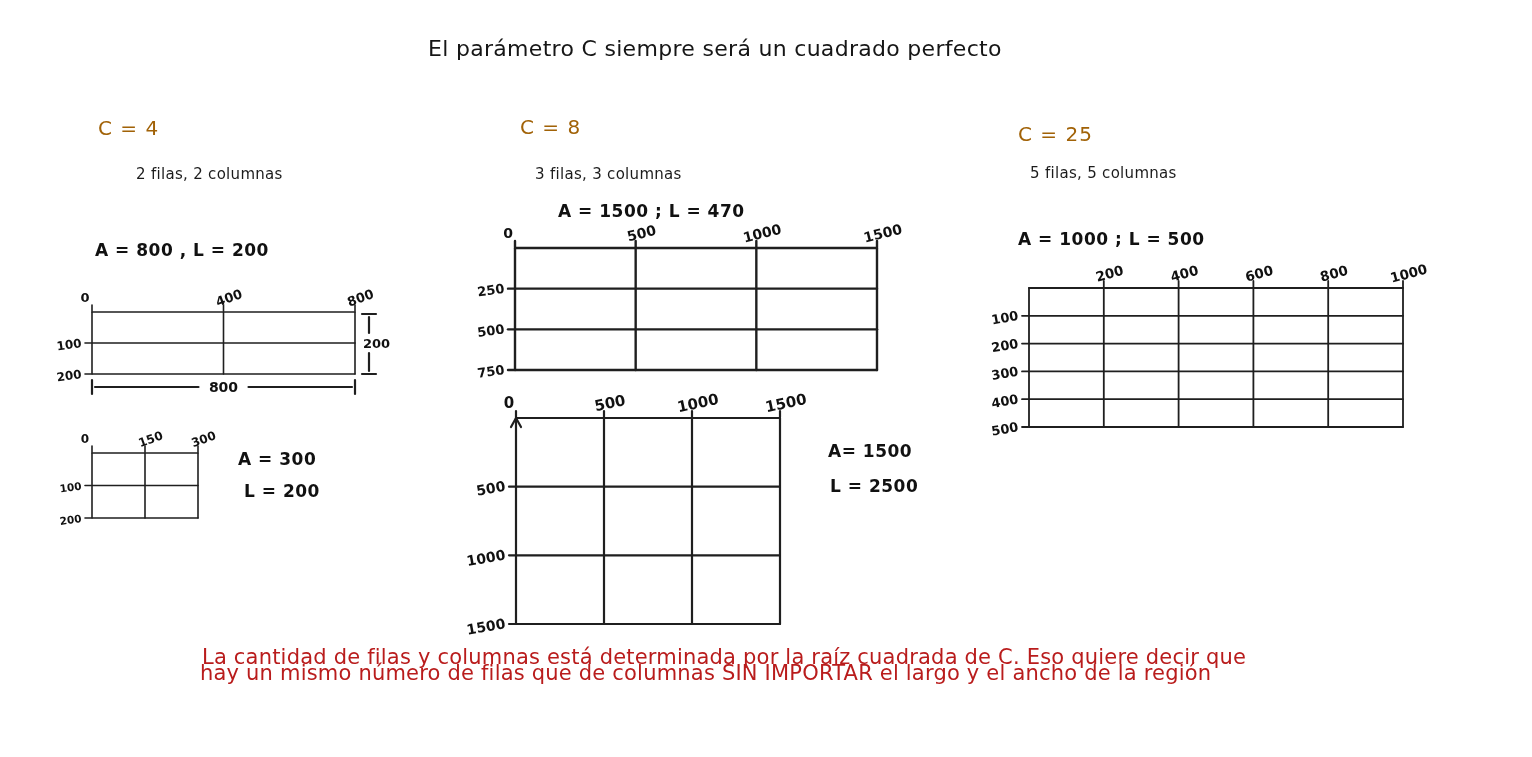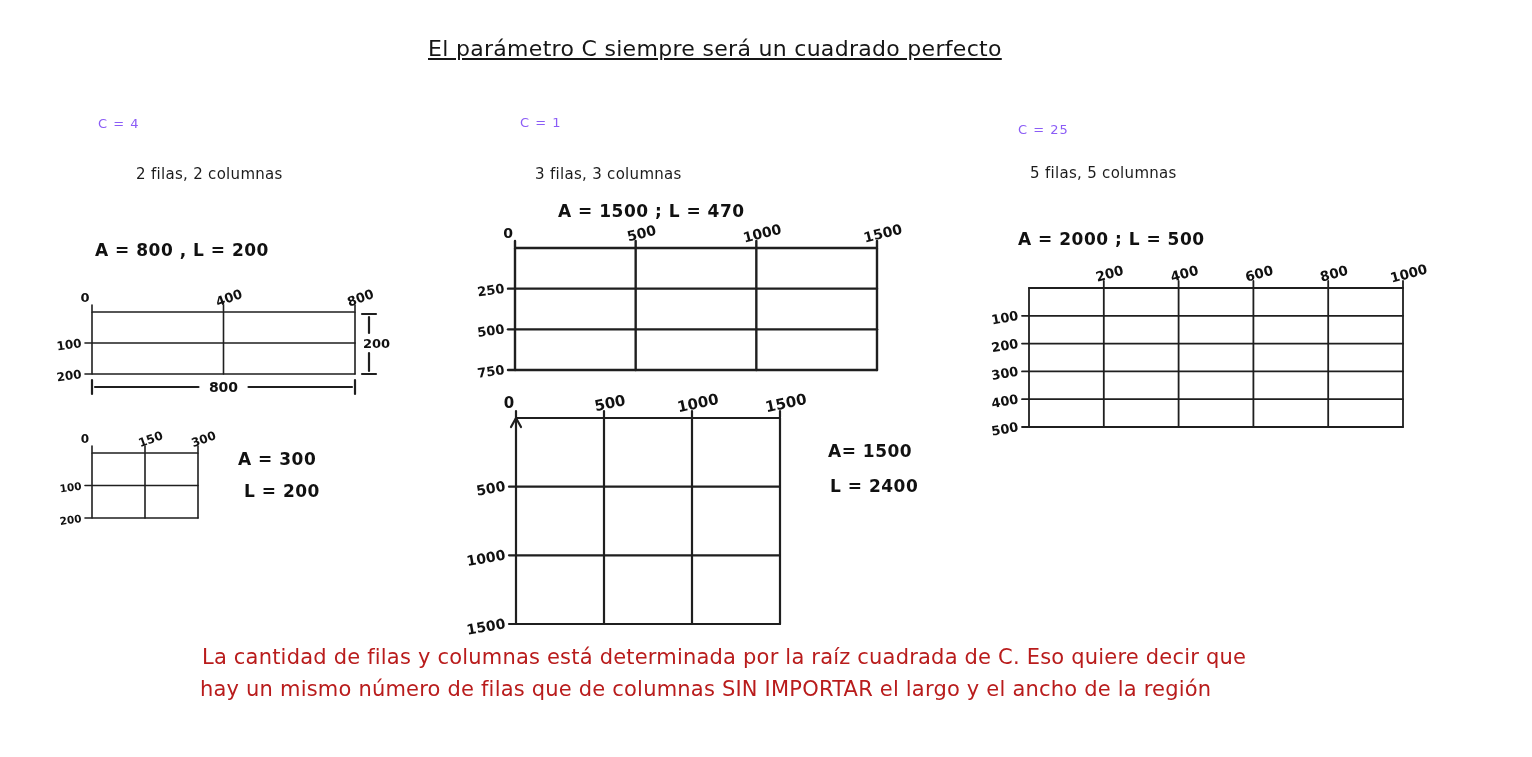--- a/index.html
+++ b/index.html
@@ -2,34 +2,34 @@
 <html><head>
 <meta charset="utf-8">
 <style>
   html,body{margin:0;padding:0;background:#ffffff;}
   .board{
     position:relative;width:1532px;height:757px;background:#ffffff;overflow:hidden;
     font-family:"DejaVu Sans","Liberation Sans",sans-serif;color:#1c1c1c;
   }
   .abs{position:absolute;white-space:nowrap;}
   .title{font-size:22px;letter-spacing:.3px;color:#161616;}
-  .heading{font-size:13px;font-weight:500;color:#8b5cf6;letter-spacing:1px;}
+  .heading{font-size:20px;font-weight:500;color:#a16207;letter-spacing:1px;}
   .sub{font-size:15px;color:#1c1c1c;letter-spacing:.3px;}
   .params{font-size:17px;font-weight:700;color:#111;letter-spacing:.5px;}
   .annot{font-size:17px;font-weight:700;color:#111;letter-spacing:.5px;}
   .footer-line{font-size:21px;color:#b91c1c;letter-spacing:.2px;}
   .grid-svg{position:absolute;overflow:visible;}
   .grid-svg text{font-family:"DejaVu Sans","Liberation Sans",sans-serif;font-weight:700;fill:#111;}
 </style>
 </head>
 <body>
 
 <div class="board">
 
-  <div class="abs title" style="left:428px;top:36px;text-decoration:underline;">El parámetro C siempre será un cuadrado perfecto</div>
+  <div class="abs title" style="left:428px;top:36px;">El parámetro C siempre será un cuadrado perfecto</div>
 
   <div class="abs heading" style="left:98px;top:116px;">C = 4</div>
   <div class="abs sub" style="left:136px;top:165px;">2 filas, 2 columnas</div>
   <div class="abs params" style="left:95px;top:240px;">A = 800 ,   L = 200</div>
   <svg id="svg-grid-a" class="grid-svg" style="left:58px;top:288px;" width="345" height="120">
       <line x1="34" y1="24" x2="34" y2="86" stroke="#1f1f1f" stroke-width="1.6" stroke-linecap="round"></line>
       <line x1="165.5" y1="24" x2="165.5" y2="86" stroke="#1f1f1f" stroke-width="1.6" stroke-linecap="round"></line>
       <line x1="297" y1="24" x2="297" y2="86" stroke="#1f1f1f" stroke-width="1.6" stroke-linecap="round"></line>
       <line x1="34" y1="24" x2="297" y2="24" stroke="#1f1f1f" stroke-width="1.6" stroke-linecap="round"></line>
       <line x1="34" y1="55" x2="297" y2="55" stroke="#1f1f1f" stroke-width="1.6" stroke-linecap="round"></line>
@@ -69,21 +69,21 @@
       <line x1="140" y1="21" x2="140" y2="27" stroke="#1f1f1f" stroke-width="1.6" stroke-linecap="round"></line>
       <text x="147" y="18" font-size="12" text-anchor="middle" transform="rotate(-20 147 18)">300</text>
       <line x1="27" y1="60.5" x2="33" y2="60.5" stroke="#1f1f1f" stroke-width="1.6" stroke-linecap="round"></line>
       <text x="24" y="64.5" font-size="10.5" text-anchor="end" transform="rotate(-8 24 64.5)">100</text>
       <line x1="27" y1="93" x2="33" y2="93" stroke="#1f1f1f" stroke-width="1.6" stroke-linecap="round"></line>
       <text x="24" y="97" font-size="10.5" text-anchor="end" transform="rotate(-8 24 97)">200</text>
     </svg>
   <div class="abs annot" style="left:238px;top:449px;">A = 300</div>
   <div class="abs annot" style="left:236px;top:481px;margin-left:8px;">L = 200</div>
 
-  <div class="abs heading" style="left:520px;top:115px;">C = 1</div>
+  <div class="abs heading" style="left:520px;top:115px;">C = 8</div>
   <div class="abs sub" style="left:535px;top:165px;">3 filas, 3 columnas</div>
   <div class="abs params" style="left:558px;top:201px;">A = 1500 ;   L = 470</div>
   <svg id="svg-grid-c" class="grid-svg" style="left:470px;top:218px;" width="450" height="165">
       <line x1="45" y1="30" x2="45" y2="152" stroke="#1f1f1f" stroke-width="2.4" stroke-linecap="round"></line>
       <line x1="165.66666666666669" y1="30" x2="165.66666666666669" y2="152" stroke="#1f1f1f" stroke-width="2.4" stroke-linecap="round"></line>
       <line x1="286.33333333333337" y1="30" x2="286.33333333333337" y2="152" stroke="#1f1f1f" stroke-width="2.4" stroke-linecap="round"></line>
       <line x1="407" y1="30" x2="407" y2="152" stroke="#1f1f1f" stroke-width="2.4" stroke-linecap="round"></line>
       <line x1="45" y1="30" x2="407" y2="30" stroke="#1f1f1f" stroke-width="2.4" stroke-linecap="round"></line>
       <line x1="45" y1="70.66666666666666" x2="407" y2="70.66666666666666" stroke="#1f1f1f" stroke-width="2.4" stroke-linecap="round"></line>
       <line x1="45" y1="111.33333333333333" x2="407" y2="111.33333333333333" stroke="#1f1f1f" stroke-width="2.4" stroke-linecap="round"></line>
@@ -123,25 +123,25 @@
       <line x1="54" y1="96.66666666666667" x2="60" y2="96.66666666666667" stroke="#1f1f1f" stroke-width="2.2" stroke-linecap="round"></line>
       <text x="51" y="100.66666666666667" font-size="14" text-anchor="end" transform="rotate(-10 51 100.66666666666667)">500</text>
       <line x1="54" y1="165.33333333333334" x2="60" y2="165.33333333333334" stroke="#1f1f1f" stroke-width="2.2" stroke-linecap="round"></line>
       <text x="51" y="169.33333333333334" font-size="14" text-anchor="end" transform="rotate(-10 51 169.33333333333334)">1000</text>
       <line x1="54" y1="234" x2="60" y2="234" stroke="#1f1f1f" stroke-width="2.2" stroke-linecap="round"></line>
       <text x="51" y="238" font-size="14" text-anchor="end" transform="rotate(-10 51 238)">1500</text>
       <line x1="56" y1="37" x2="61" y2="28" stroke="#1f1f1f" stroke-width="2.2" stroke-linecap="round"></line>
       <line x1="61" y1="28" x2="66" y2="37" stroke="#1f1f1f" stroke-width="2.2" stroke-linecap="round"></line>
     </svg>
   <div class="abs annot" style="left:828px;top:441px;text-align:right;">A= 1500</div>
-  <div class="abs annot" style="left:830px;top:476px;">L = 2400</div>
+  <div class="abs annot" style="left:830px;top:476px;">L = 2500</div>
 
   <div class="abs heading" style="left:1018px;top:122px;">C = 25</div>
   <div class="abs sub" style="left:1030px;top:164px;">5 filas, 5 columnas</div>
-  <div class="abs params" style="left:1018px;top:229px;">A = 2000  ;   L = 500</div>
+  <div class="abs params" style="left:1018px;top:229px;">A = 1000  ;   L = 500</div>
   <svg id="svg-grid-e" class="grid-svg" style="left:985px;top:258px;" width="465" height="182">
       <line x1="44" y1="30" x2="44" y2="169" stroke="#1f1f1f" stroke-width="1.8" stroke-linecap="round"></line>
       <line x1="118.8" y1="30" x2="118.8" y2="169" stroke="#1f1f1f" stroke-width="1.8" stroke-linecap="round"></line>
       <line x1="193.6" y1="30" x2="193.6" y2="169" stroke="#1f1f1f" stroke-width="1.8" stroke-linecap="round"></line>
       <line x1="268.4" y1="30" x2="268.4" y2="169" stroke="#1f1f1f" stroke-width="1.8" stroke-linecap="round"></line>
       <line x1="343.2" y1="30" x2="343.2" y2="169" stroke="#1f1f1f" stroke-width="1.8" stroke-linecap="round"></line>
       <line x1="418" y1="30" x2="418" y2="169" stroke="#1f1f1f" stroke-width="1.8" stroke-linecap="round"></line>
       <line x1="44" y1="30" x2="418" y2="30" stroke="#1f1f1f" stroke-width="1.8" stroke-linecap="round"></line>
       <line x1="44" y1="57.8" x2="418" y2="57.8" stroke="#1f1f1f" stroke-width="1.8" stroke-linecap="round"></line>
       <line x1="44" y1="85.6" x2="418" y2="85.6" stroke="#1f1f1f" stroke-width="1.8" stroke-linecap="round"></line>
@@ -164,15 +164,15 @@
       <text x="34" y="89.6" font-size="13" text-anchor="end" transform="rotate(-10 34 89.6)">200</text>
       <line x1="37" y1="113.4" x2="43" y2="113.4" stroke="#1f1f1f" stroke-width="1.8" stroke-linecap="round"></line>
       <text x="34" y="117.4" font-size="13" text-anchor="end" transform="rotate(-10 34 117.4)">300</text>
       <line x1="37" y1="141.2" x2="43" y2="141.2" stroke="#1f1f1f" stroke-width="1.8" stroke-linecap="round"></line>
       <text x="34" y="145.2" font-size="13" text-anchor="end" transform="rotate(-10 34 145.2)">400</text>
       <line x1="37" y1="169" x2="43" y2="169" stroke="#1f1f1f" stroke-width="1.8" stroke-linecap="round"></line>
       <text x="34" y="173" font-size="13" text-anchor="end" transform="rotate(-10 34 173)">500</text>
     </svg>
 
   <div class="abs footer-line" style="left:202px;top:645px;">La cantidad de filas y columnas está determinada por la raíz cuadrada de C. Eso quiere decir que</div>
-  <div class="abs footer-line" style="left:200px;top:677px;">hay un mismo número de filas que de columnas SIN IMPORTAR el largo y el ancho de la región</div>
+  <div class="abs footer-line" style="left:200px;top:661px;">hay un mismo número de filas que de columnas SIN IMPORTAR el largo y el ancho de la región</div>
 
 </div>
 
 </body></html>

